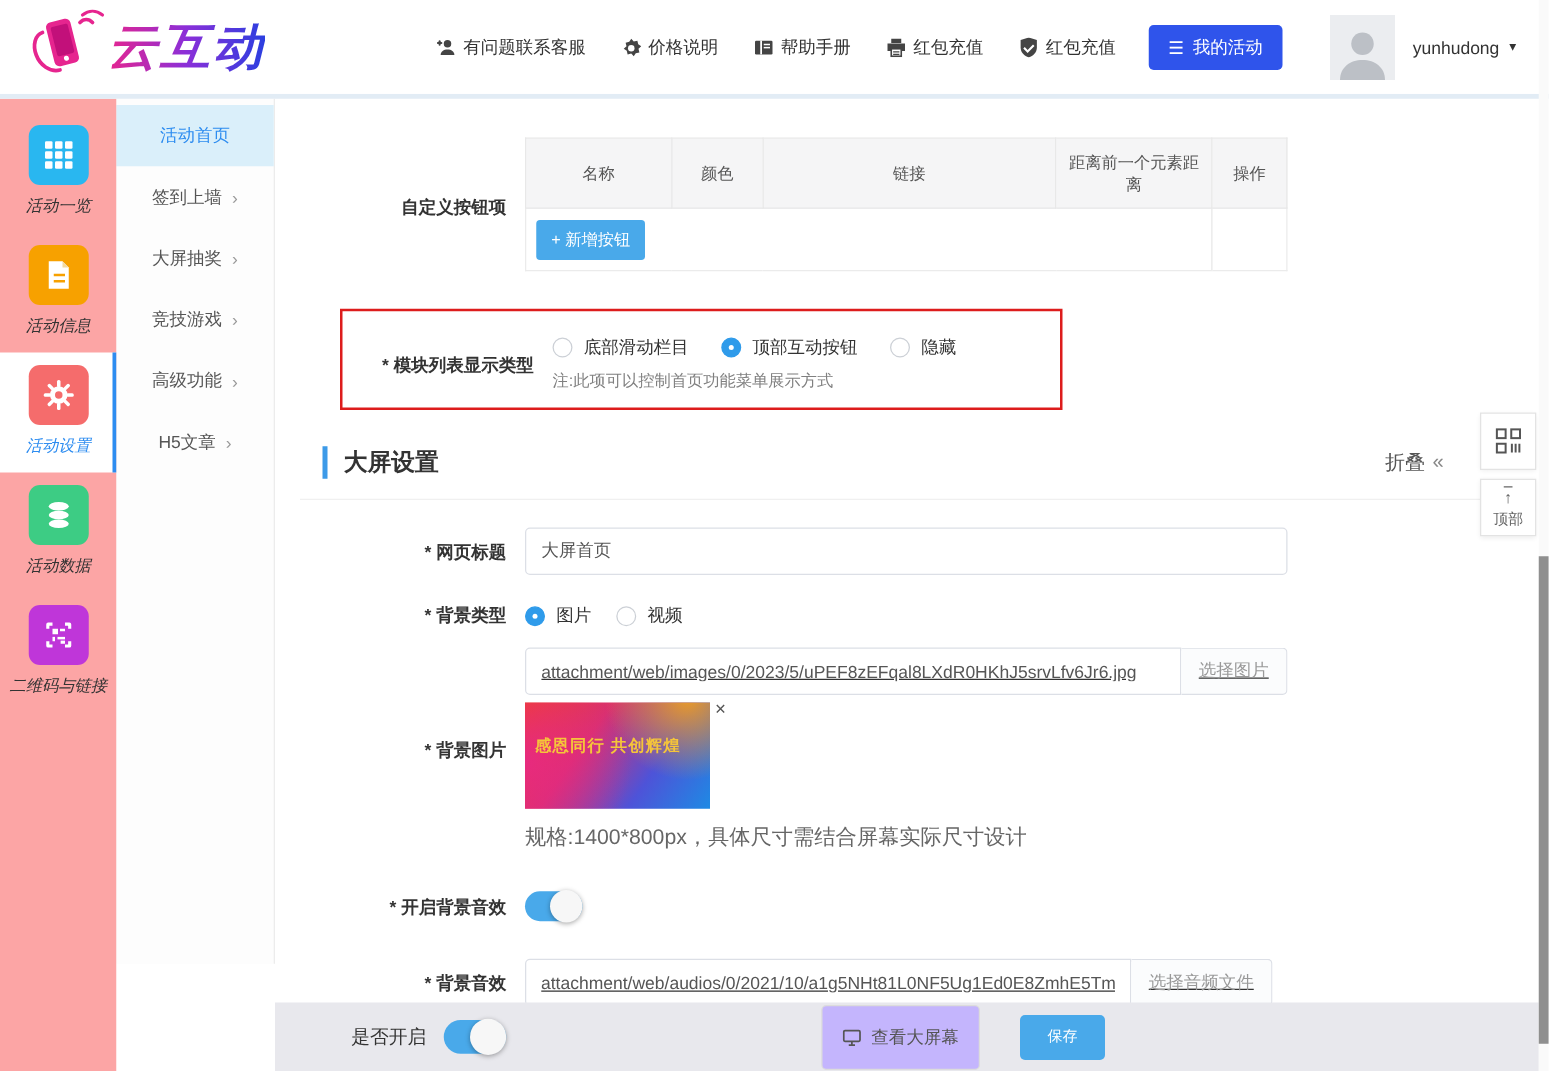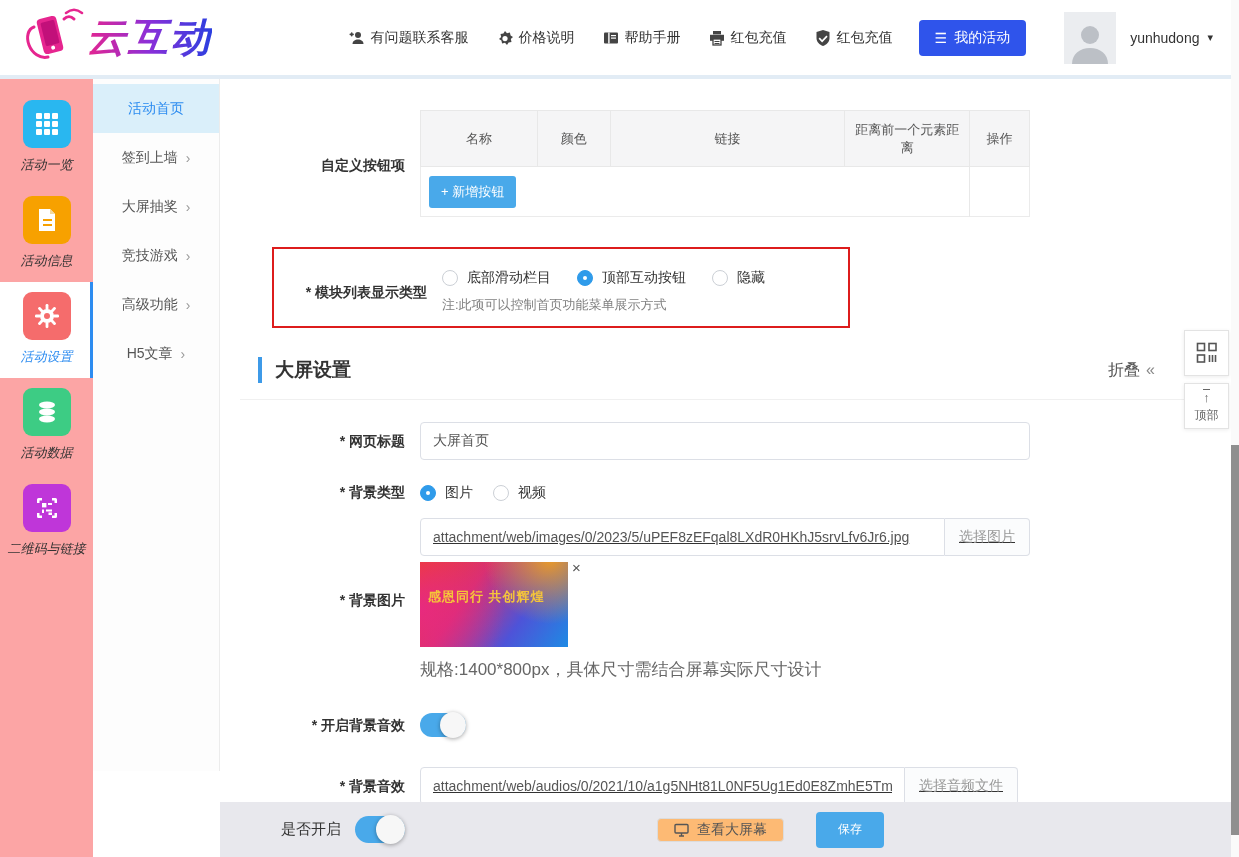--- a/index.html
+++ b/index.html
@@ -95,21 +95,21 @@
 
   .toggle { width:46px; height:24px; border-radius:12px; background:#49a9ea; position:relative; cursor:pointer; margin-top:8px; }
   .toggle::after { content:""; position:absolute; right:0; top:-1px; width:26px; height:26px; background:#f7f7f7; border-radius:50%; box-shadow:0 1px 4px rgba(0,0,0,.35); }
 
   
   .footer { position:absolute; left:220px; top:802px; width:1011px; height:55px; background:#e8e8ed; z-index:25; display:flex; align-items:center;padding-left:41px; }
   .footer-enable { display:flex; align-items:center; gap:14px; margin-left:20px; }
   .footer-enable-label { font-size:15px; color:#333; }
   .toggle.big { width:50px; height:27px; border-radius:14px; margin-top:0; }
   .toggle.big::after { width:29px; height:29px; }
-  .btn-view { margin-left:252px; height:24px; background:#fdba74; border:1px solid #dcdcdc; border-radius:4px; color:#555; font-size:14px; padding:0 16px; display:flex; align-items:center; gap:8px; cursor:pointer; }
+  .btn-view { margin-left:252px; height:52px; background:#c4b5fd; border:1px solid #dcdcdc; border-radius:4px; color:#555; font-size:14px; padding:0 16px; display:flex; align-items:center; gap:8px; cursor:pointer; }
   .btn-view svg { width:15px; height:14px; }
   .btn-save { margin-left:32px; height:36px; width:68px; background:#49a9ea; border:none; border-radius:4px; color:#fff; font-size:12px; cursor:pointer; }
 
   
   .float-widget { position:absolute; left:1184px; top:330px; z-index:40; display:flex; flex-direction:column; gap:7px; }
   .fw-box { width:45px; height:46px; background:#fff; border:1px solid #e3e3e3; box-shadow:0 1px 4px rgba(0,0,0,.08); display:flex; flex-direction:column; align-items:center; justify-content:center; cursor:pointer; }
   .fw-box svg { width:22px; height:22px; }
   .fw-up { font-size:13px; color:#666; line-height:1; border-top:1.5px solid #666; padding-top:1px; }
   .fw-label { font-size:12px; color:#666; margin-top:3px; }
 

